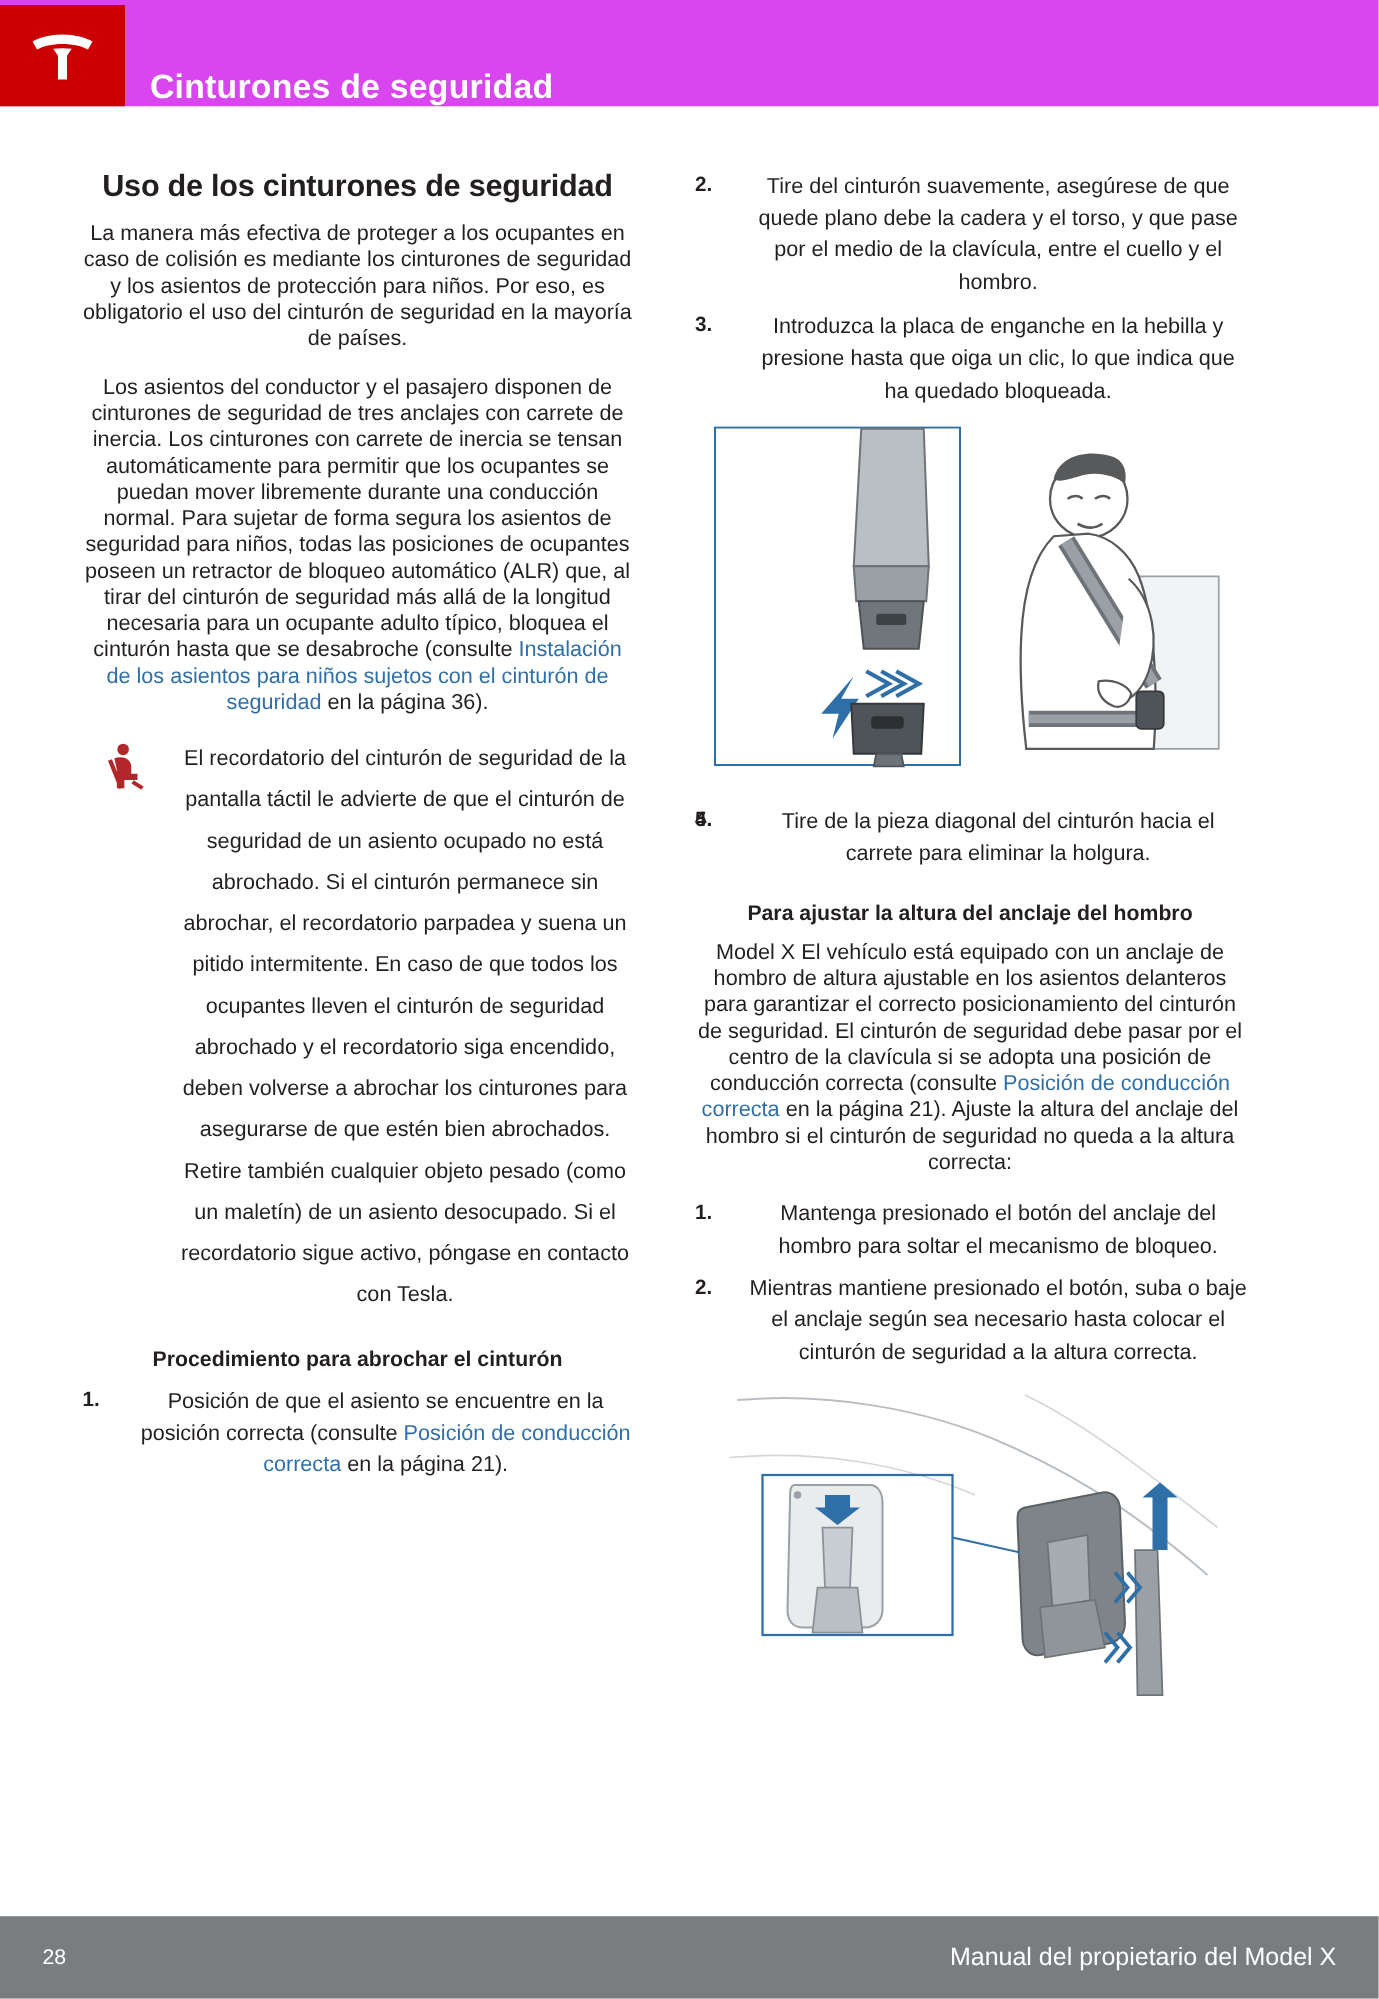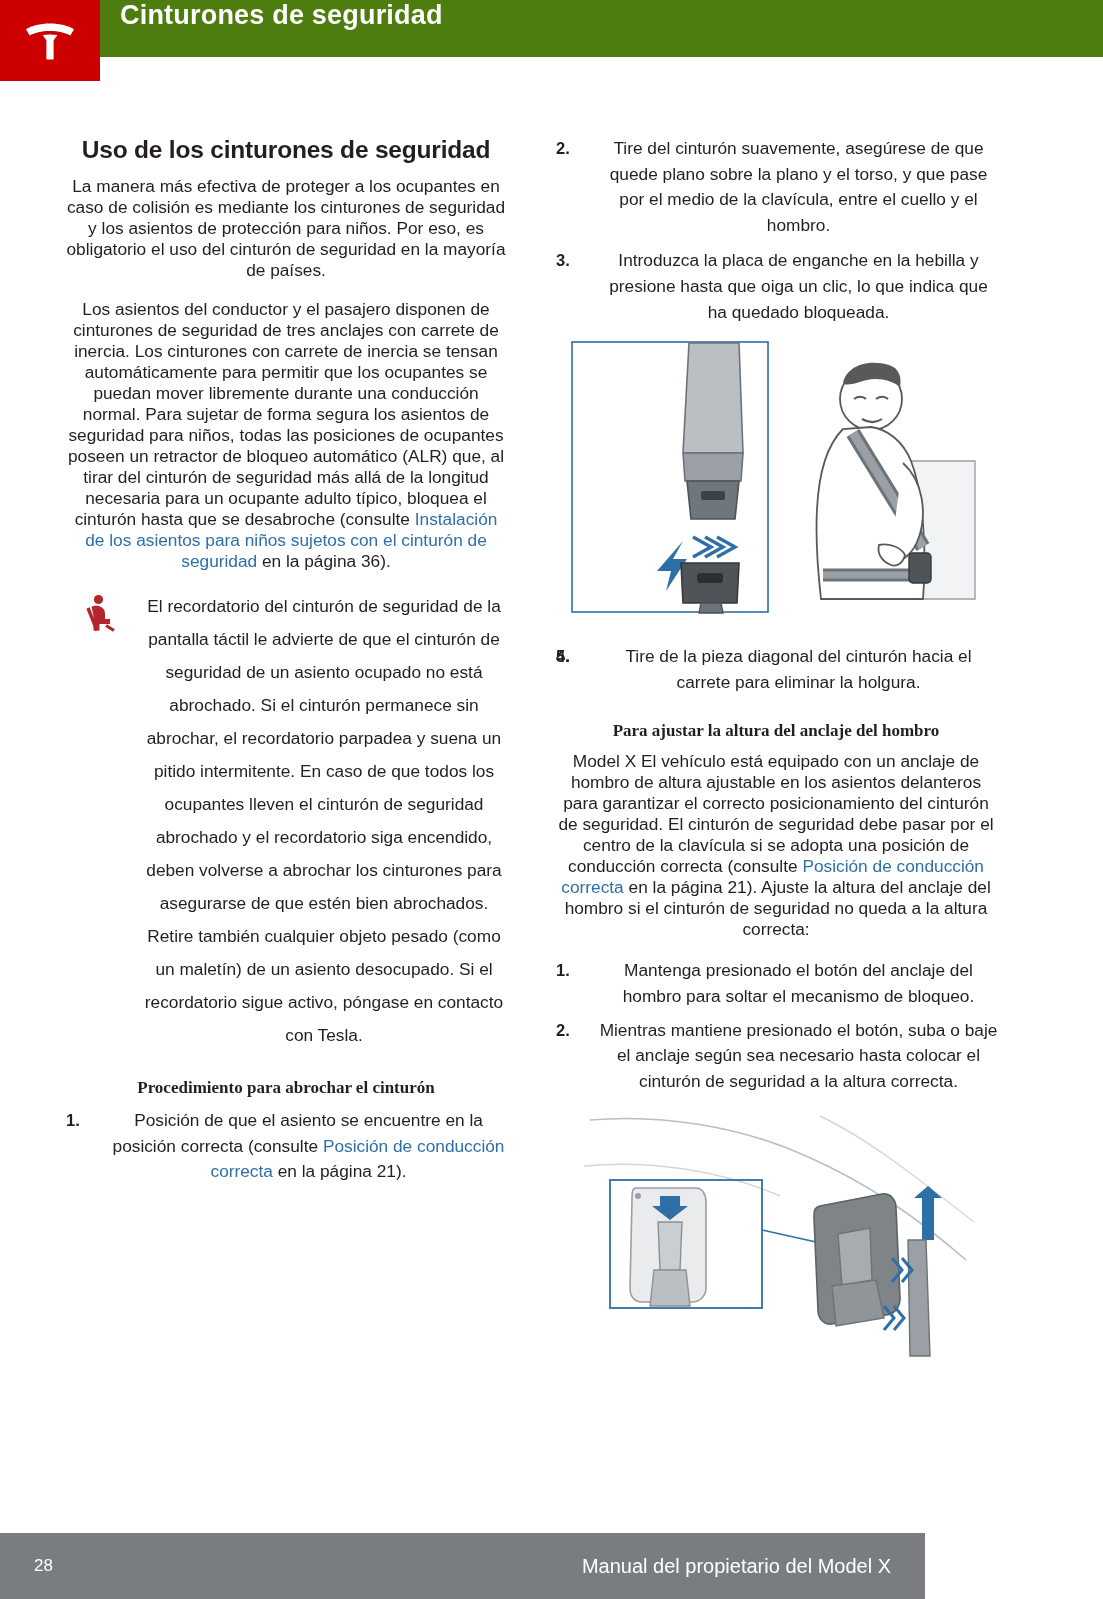--- a/index.html
+++ b/index.html
@@ -12,24 +12,24 @@
     color: #231f20;
     position: relative;
     overflow: hidden;
   }
 
   
   .header {
     position: absolute;
     top: 0; left: 0;
     width: 1103px;
-    height: 57px;
-    background: #4d7c0f;
-    display: flex;
-    align-items: flex-start;
+    height: 85px;
+    background: #d946ef;
+    display: flex;
+    align-items: flex-end;
   }
   .logo-box {
     width: 100px;
     height: 81px;
     background: #cc0000;
     display: flex;
     align-items: center;
     justify-content: center;
     flex: none;
   }
@@ -64,21 +64,20 @@
     font-weight: bold;
     margin: 0 0 12px 0;
     letter-spacing: -0.2px;
     color: #231f20;
   }
   h2.sub-title {
     font-size: 17px;
     font-weight: bold;
     margin: 26px 0 10px 0;
     color: #231f20;
-    font-family: Liberation Serif, serif;
   }
   p.body {
     font-size: 17.3px;
     line-height: 21px;
     margin: 0 0 18px 0;
     color: #231f20;
   }
   p.body:last-child { margin-bottom: 0; }
   a.xref {
     color: #2f6fa8;
@@ -130,21 +129,21 @@
     display: flex;
     justify-content: center;
   }
   .figure svg { display: block; }
 
   
   .footer {
     position: absolute;
     left: 0;
     bottom: 0;
-    width: 925px;
+    width: 1103px;
     height: 66px;
     background: #7a7d80;
     color: #ffffff;
     display: flex;
     align-items: center;
     justify-content: space-between;
     padding: 0 34px;
     font-size: 17px;
   }
   .footer .page-num { font-size: 17px; }
@@ -206,21 +205,21 @@
         <span>Posición de que el asiento se encuentre en la posición correcta (consulte </span><a class="xref" href="#">Posición de conducción correcta</a><span> en la página 21).</span>
       </li>
     </ol>
   </div>
 
   <div class="col col-right">
 
     <ol class="numlist">
       <li>
         <span class="num">2.</span>
-        <span>Tire del cinturón suavemente, asegúrese de que quede plano sobre la plano y el torso, y que pase por el medio de la clavícula, entre el cuello y el hombro.</span>
+        <span>Tire del cinturón suavemente, asegúrese de que quede plano debe la cadera y el torso, y que pase por el medio de la clavícula, entre el cuello y el hombro.</span>
       </li>
       <li>
         <span class="num">3.</span>
         <span>Introduzca la placa de enganche en la hebilla y presione hasta que oiga un clic, lo que indica que ha quedado bloqueada.</span>
       </li>
     </ol>
 
     <div class="figure">
       <svg width="410" height="285" viewBox="0 0 410 285" aria-hidden="true">
 

